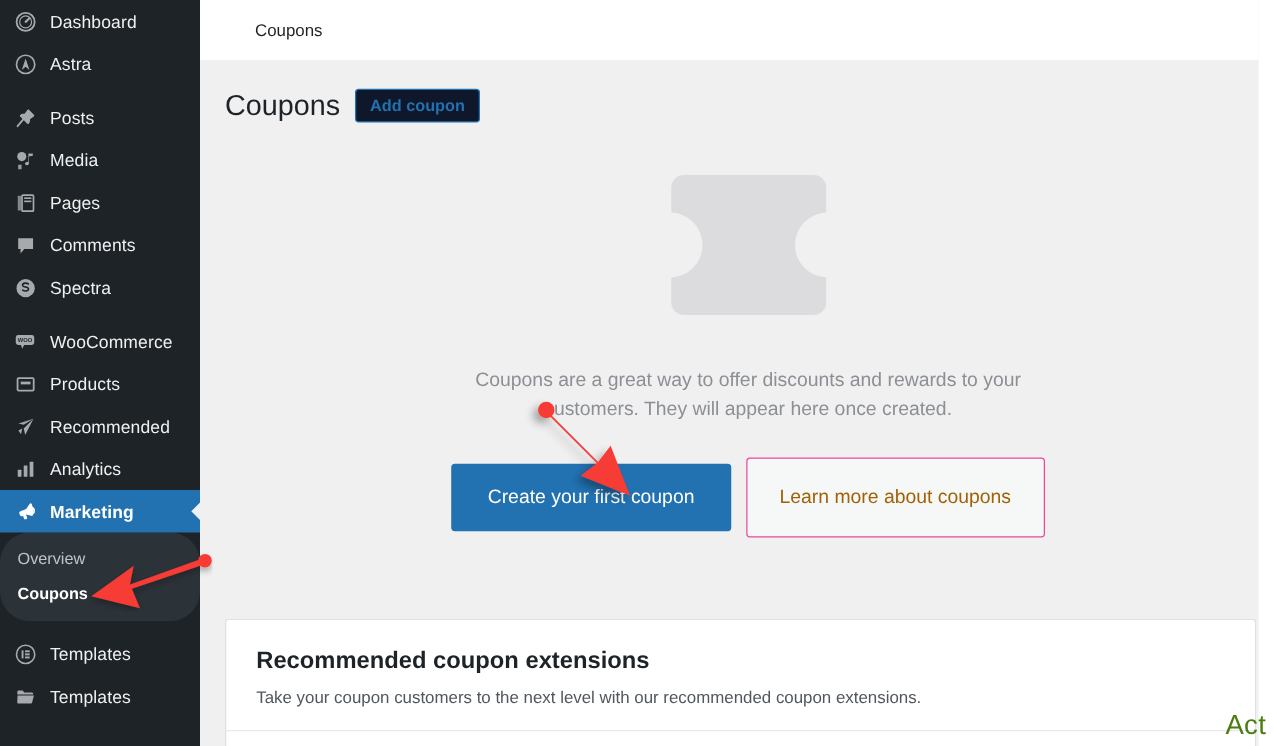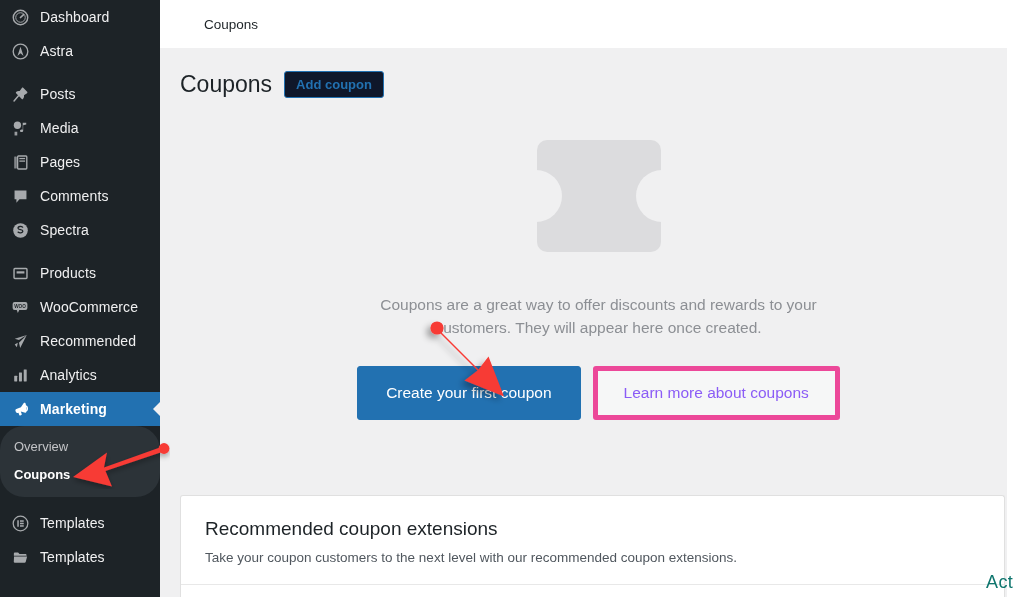--- a/index.html
+++ b/index.html
@@ -160,65 +160,65 @@
     padding: 0 28px;
     background: #2271b1;
     border: 1px solid #2271b1;
     border-radius: 3px;
     color: #ffffff;
     font-size: 15.5px;
     white-space: nowrap;
   }
   .btn-outline-lg {
     display: inline-flex; align-items: center; justify-content: center;
-    height: 54px;
+    height: 64px;
     padding: 0 26px;
     background: #f6f7f7;
-    border: 5px solid #ec4899;
+    border: 1px solid #ec4899;
     border-radius: 3px;
-    color: #8b5cf6;
+    color: #a16207;
     font-size: 15.5px;
     white-space: nowrap;
   }
 
   
   #rec-card {
     position: absolute;
     left: 20px; top: 495px;
     width: 825px;
     background: #ffffff;
     border: 1px solid #e0e0e0;
     border-bottom: none;
     border-radius: 3px 3px 0 0;
   }
   #rec-card .rec-inner { padding: 20px 24px 16px 24px; }
   #rec-card h2 {
     font-size: 19px;
-    font-weight: 400;
+    font-weight: 700;
     color: #1d2327;
     line-height: 1.35;
   }
   #rec-card p {
     margin-top: 6px;
     font-size: 13.5px;
     color: #50575e;
     line-height: 1.5;
   }
   #rec-card .rec-divider {
     height: 1px;
     background: #e8e8e8;
   }
   #rec-card .rec-body { height: 28px; }
 
   
   #watermark {
     position: absolute;
     right: 6px; bottom: 4px;
-    font-size: 18px;
-    color: #0f766e;
+    font-size: 22px;
+    color: #4d7c0f;
     font-family: "Liberation Sans", sans-serif;
     letter-spacing: .3px;
     white-space: nowrap;
   }
 
   
   .annot { position: absolute; pointer-events: none; }
   #arrow-main { left: 420px; top: 305px; width: 110px; height: 110px; }
   #arrow-side { left: 60px;  top: 437px; width: 110px; height: 52px; }
 </style>
@@ -301,37 +301,37 @@
             <path d="M12.6 6.1c-.8-.6-1.9-.9-3-.8-1.5.15-2.6 1-2.5 2 .1 1 1.3 1.45 2.8 1.7 1.5.25 2.7.7 2.8 1.7.1 1-1 1.85-2.5 2-1.1.1-2.2-.2-3-.8" fill="none" stroke="#1d2327" stroke-width="1.5" stroke-linecap="round"></path>
           </svg>
       </span>
       <span class="mi-label">Spectra</span>
     </div>
 
     <div class="menu-sep"></div>
 
     <div class="menu-item">
       <span class="mi-icon">
-        <svg width="17" height="17" viewBox="0 0 20 20">
-            <rect x="2.4" y="4.2" width="15.2" height="11.6" rx="1" fill="none" stroke="currentColor" stroke-width="1.7"></rect>
-            <rect x="5.4" y="7.4" width="9.2" height="2.6" fill="currentColor"></rect>
-          </svg>
-      </span>
-      <span class="mi-label">Products</span>
-    </div>
-
-    <div class="menu-item">
-      <span class="mi-icon">
         <svg width="18" height="18" viewBox="0 0 20 20">
             <rect x="1.8" y="4.4" width="16.4" height="9" rx="2.2" fill="currentColor"></rect>
             <path d="M6.4 13.4l1.2 3.2 1.6-3.2z" fill="currentColor"></path>
             <text x="10" y="11.1" font-size="5.2" font-family="Liberation Sans, sans-serif" font-weight="bold" fill="#1d2327" text-anchor="middle">WOO</text>
           </svg>
       </span>
       <span class="mi-label">WooCommerce</span>
+    </div>
+
+    <div class="menu-item">
+      <span class="mi-icon">
+        <svg width="17" height="17" viewBox="0 0 20 20">
+            <rect x="2.4" y="4.2" width="15.2" height="11.6" rx="1" fill="none" stroke="currentColor" stroke-width="1.7"></rect>
+            <rect x="5.4" y="7.4" width="9.2" height="2.6" fill="currentColor"></rect>
+          </svg>
+      </span>
+      <span class="mi-label">Products</span>
     </div>
 
     <div class="menu-item">
       <span class="mi-icon">
         <svg width="17" height="17" viewBox="0 0 20 20" fill="currentColor">
             <path d="M17.4 2.4L8.2 8.1l-5-1.3 14.2-4.4z" opacity=".95"></path>
             <path d="M17.4 2.4L9.6 17.6l-1.4-6.1 9.2-9.1z"></path>
             <path d="M3.2 13.4l3.6-1.9-1.1 5.4z"></path>
           </svg>
       </span>

